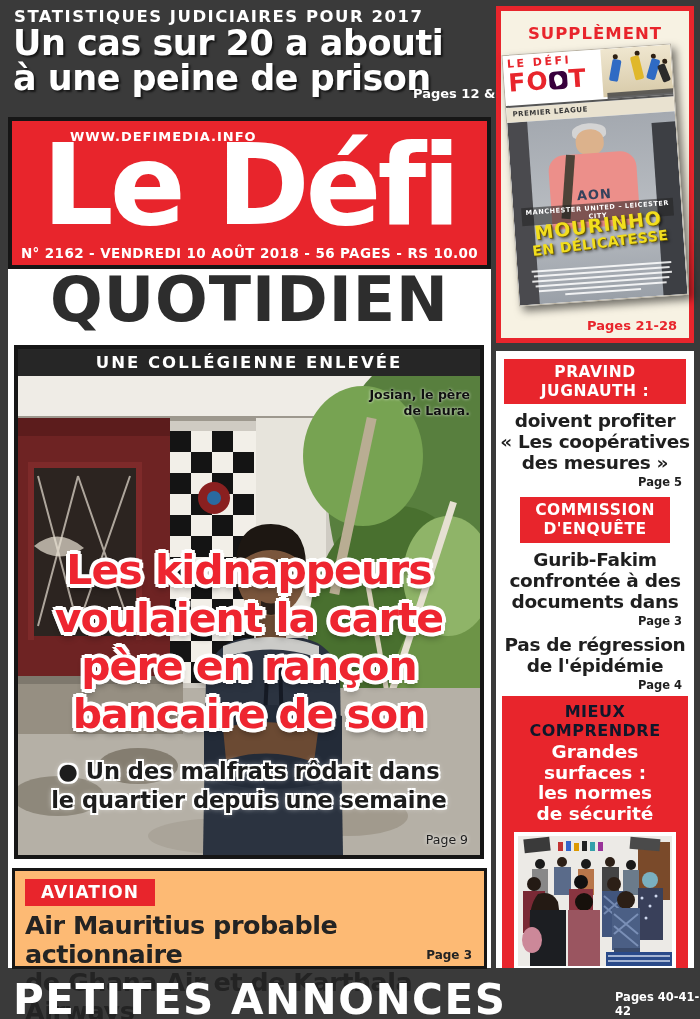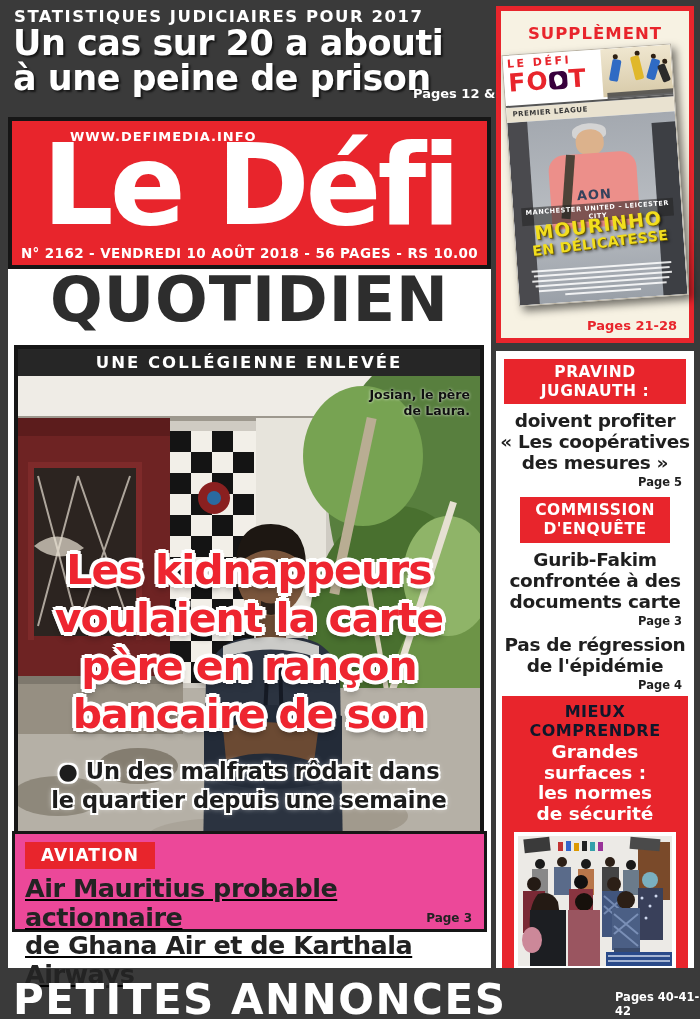--- a/index.html
+++ b/index.html
@@ -29,21 +29,21 @@
   .story-photo{left:0;top:27px;width:462px;height:479px;}
   .photo-caption{right:10px;top:38px;text-align:right;color:#101010;font-size:12.5px;font-weight:bold;line-height:1.3;
                  text-shadow:0 0 3px rgba(255,255,255,.9);}
   .story-headline{left:0;right:0;top:198px;text-align:center;color:#ee2530;font-size:41px;font-weight:bold;line-height:1.17;letter-spacing:-1px;}
   .story-headline div{text-shadow:-3px -3px 0 #fff,3px -3px 0 #fff,-3px 3px 0 #fff,3px 3px 0 #fff,-4px 0 0 #fff,4px 0 0 #fff,0 -4px 0 #fff,0 4px 0 #fff,0 5px 7px rgba(0,0,0,.45);}
   .story-sub{left:0;right:0;top:408px;text-align:center;color:#1d1d1d;font-size:22.5px;font-weight:bold;line-height:1.28;
              text-shadow:-2px -2px 0 #fff,2px -2px 0 #fff,-2px 2px 0 #fff,2px 2px 0 #fff,0 0 6px #fff;}
   .story-page{right:12px;bottom:8px;color:#1d1d1d;font-size:12.5px;font-weight:normal;text-shadow:0 0 4px #fff;text-align:center;}
 
   
-  .aviation-box{left:4px;top:714px;width:475px;height:101px;border:3px solid #161616;box-sizing:border-box;background:#ec4899;text-decoration:underline;}
+  .aviation-box{left:4px;top:751px;width:475px;height:101px;border:3px solid #161616;box-sizing:border-box;background:#fdba74;}
   .aviation-banner{display:inline-block;margin:8px 0 0 10px;background:#e8252c;color:#fff;
                    font-size:17px;font-weight:bold;letter-spacing:1px;padding:3px 16px 4px;}
   .aviation-headline{margin:5px 0 0 10px;color:#232323;font-size:25.5px;font-weight:bold;line-height:1.12;letter-spacing:-0.5px;}
   .aviation-page{right:12px;bottom:4px;color:#232323;font-size:12px;font-weight:bold;}
 
   
   .supplement{left:496px;top:6px;width:198px;height:337px;background:#f7f2e3;border:5px solid #e8252c;box-sizing:border-box;}
   .supp-label{margin-top:13px;text-align:center;color:#e8252c;font-size:16.5px;font-weight:bold;letter-spacing:1px;}
   .cover{position:relative;width:168px;height:250px;margin:6px auto 0;background:#fff;border:1px solid #b9b2a2;
          transform:rotate(-4deg);box-shadow:4px 5px 8px rgba(0,0,0,.55);overflow:hidden;}
@@ -289,21 +289,21 @@
         <div>des mesures »</div>
       </div>
       <div class="sb-page">Page 5</div>
     </div>
 
     <div>
       <div class="sb-banner" style="margin-left:24px;margin-right:24px;">COMMISSION D'ENQUÊTE</div>
       <div class="sb-body">
         <div>Gurib-Fakim</div>
         <div>confrontée à des</div>
-        <div>documents carte</div>
+        <div>documents dans</div>
       </div>
       <div class="sb-page">Page 3</div>
     </div>
 
     <div>
       <div class="sb-body">
         <div>Pas de régression</div>
         <div>de l'épidémie</div>
       </div>
       <div class="sb-page">Page 4</div>

